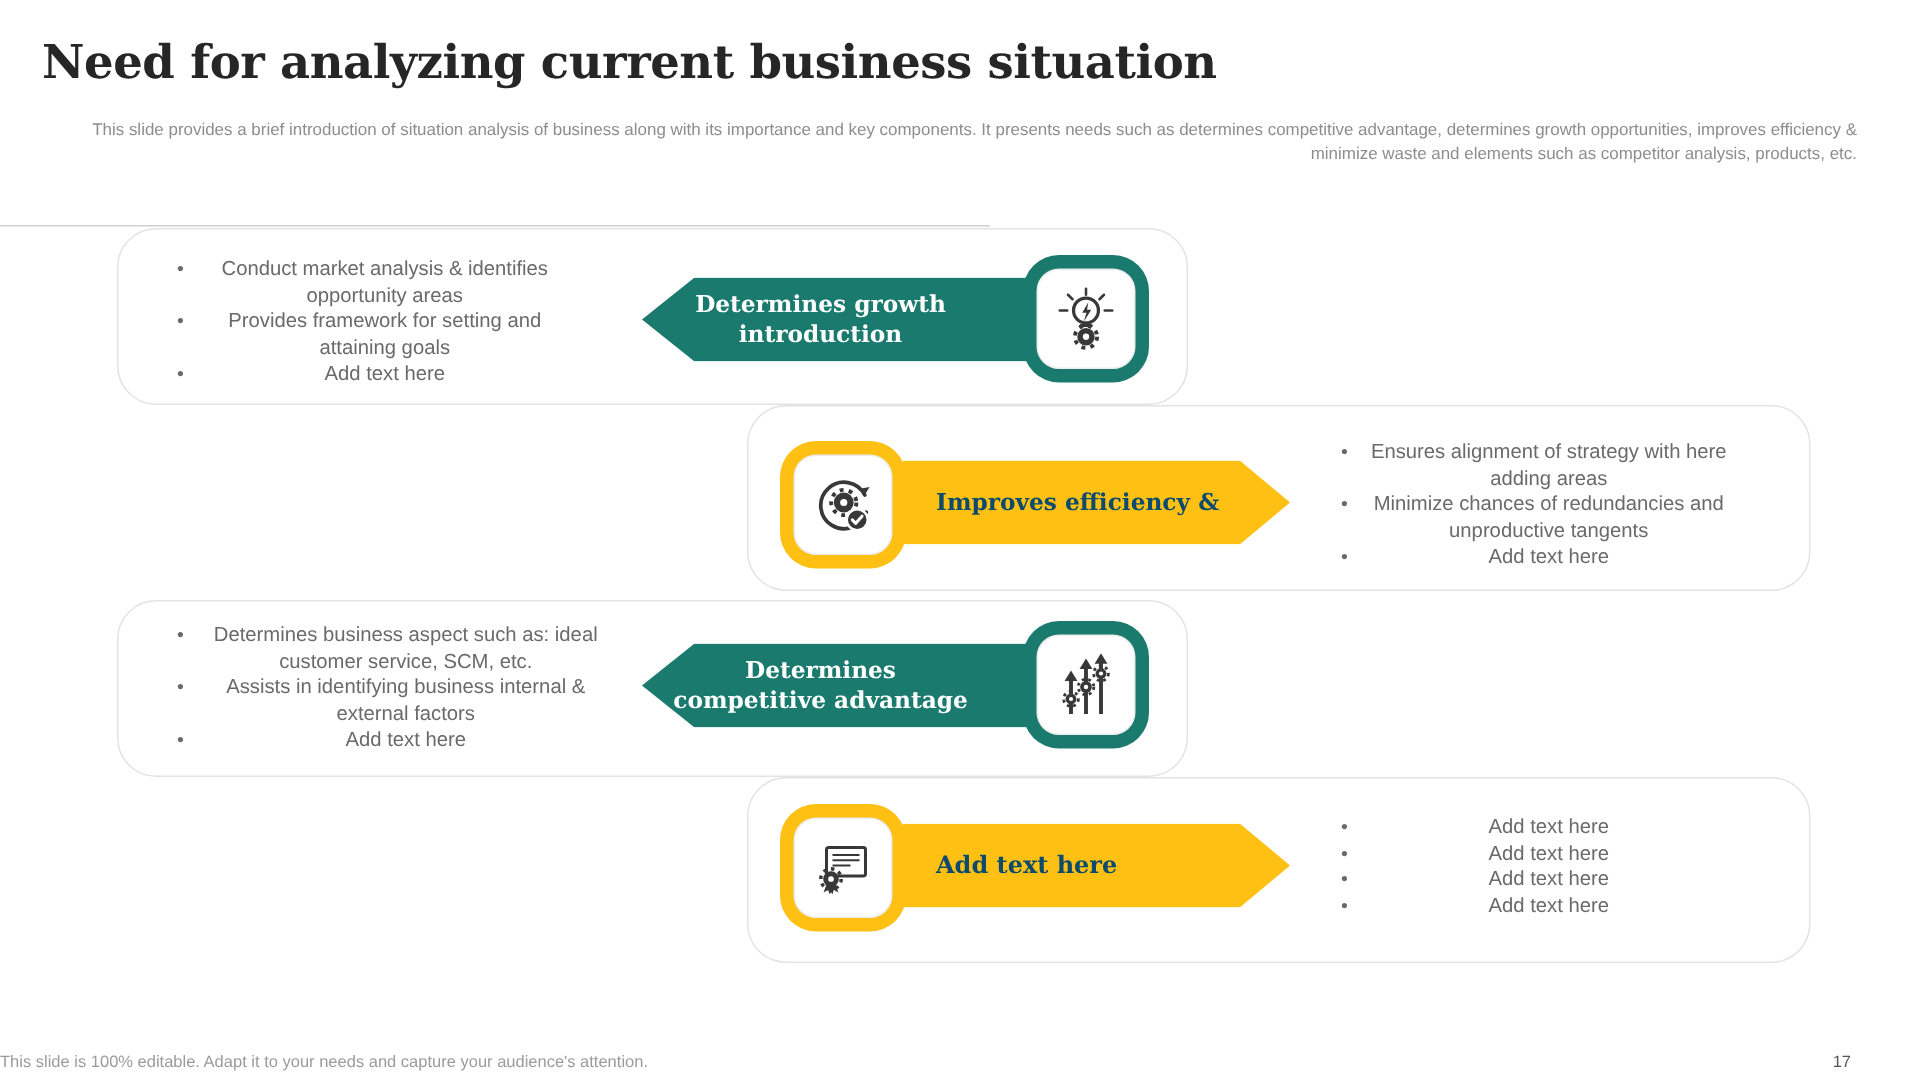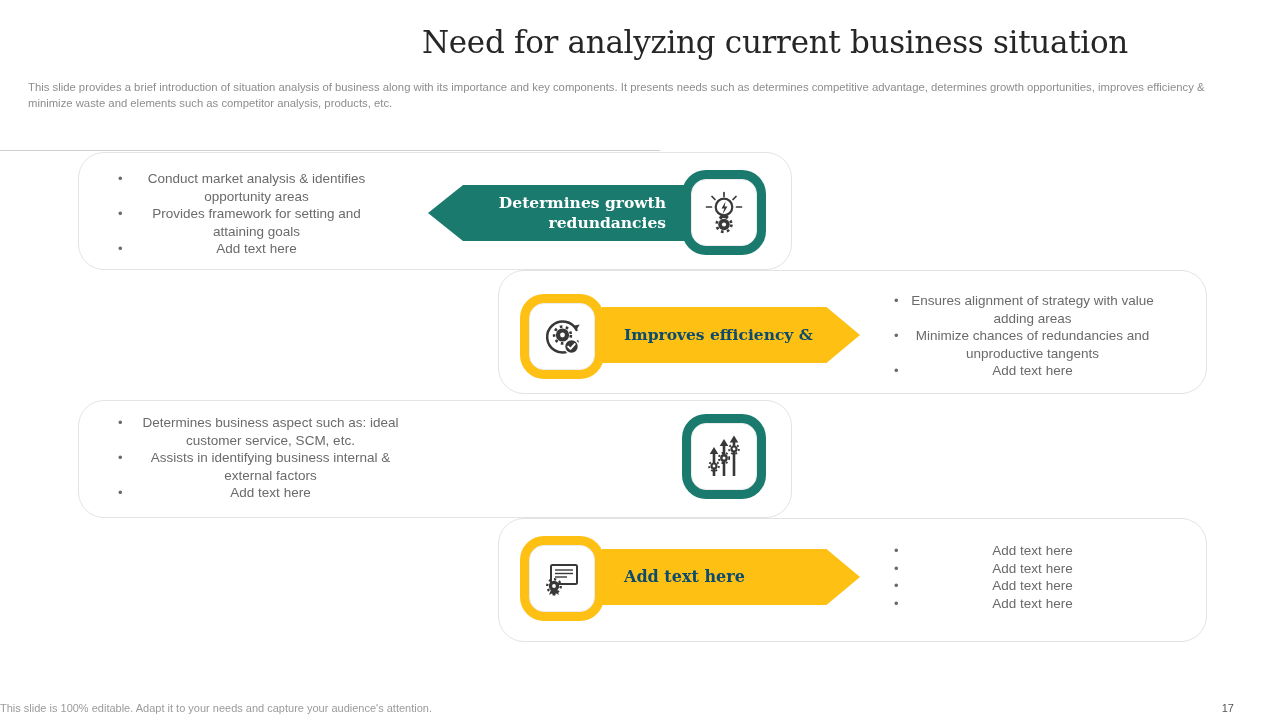--- a/index.html
+++ b/index.html
@@ -3,27 +3,26 @@
 <meta charset="utf-8">
 <style>
   html,body{margin:0;padding:0;background:#fff;}
   .slide{
     position:relative;width:1280px;height:720px;background:#ffffff;overflow:hidden;
     font-family:"Liberation Sans",sans-serif;
   }
   
   .title{
     position:absolute;left:28px;top:24px;width:1100px;
-    font-family:"DejaVu Serif",serif;font-size:31px;font-weight:400;color:#262626;
+    font-family:"DejaVu Serif",serif;font-size:31px;font-weight:700;color:#262626;
     letter-spacing:-0.3px;
-    text-align:right;
   }
   .subtitle{
     position:absolute;left:28px;top:80px;width:1210px;
-    font-size:11.3px;line-height:1.38;color:#8d8d8d;
+    font-size:11.3px;line-height:1.38;color:#8d8d8d;text-align:right;
   }
   
   .deco-line{
     position:absolute;left:0;top:150px;width:660px;height:0;
     border-top:1.5px solid #cfcfcf;z-index:0;
   }
   
   .card{
     position:absolute;background:#ffffff;border:1px solid #e3e3e3;border-radius:26px;z-index:1;
   }
@@ -42,21 +41,21 @@
   .bul-r1{left:116px;top:170px;width:262px;}
   .bul-r2{left:892px;top:292px;width:262px;}
   .bul-r3{left:116px;top:414px;width:290px;}
   .bul-r4{left:892px;top:542px;width:262px;}
   
   .arrow{
     position:absolute;height:56px;z-index:2;display:flex;flex-direction:column;justify-content:center;
     font-family:"DejaVu Serif",serif;font-weight:bold;font-size:15.5px;line-height:20px;
   }
   .arrow-left{
-    background:var(--teal);color:#ffffff;text-align:right;
+    background:var(--teal);color:#ffffff;text-align:center;
     clip-path:polygon(0 50%,12% 0,100% 0,100% 100%,12% 100%);
   }
   .arrow-right{
     background:var(--yellow);color:#0c4a6e;text-align:left;
     clip-path:polygon(0 0,87% 0,100% 50%,87% 100%,0 100%);
   }
   .arr-r1{left:428px;top:185px;width:292px;padding-right:54px;box-sizing:border-box;}
   .arr-r2{left:602px;top:307px;width:258px;padding-left:22px;box-sizing:border-box;}
   .arr-r3{left:428px;top:429px;width:292px;padding-right:54px;box-sizing:border-box;}
   .arr-r4{left:602px;top:549px;width:258px;padding-left:22px;box-sizing:border-box;font-size:16px;}
@@ -99,21 +98,21 @@
   <div class="card card-r3"></div>
   <div class="card card-r4"></div>
 
   <ul class="bullets bul-r1">
     <li>Conduct market analysis &amp; identifies opportunity areas</li>
     <li>Provides framework for setting and attaining goals</li>
     <li>Add text here</li>
   </ul>
   <div class="arrow arrow-left arr-r1">
     <div>Determines growth</div>
-    <div>redundancies</div>
+    <div>introduction</div>
   </div>
   <div class="icon-box icon-teal ico-r1">
     <div class="inner">
       <svg width="44" height="44" viewBox="0 0 44 44">
         <g fill="none" stroke="#383838" stroke-width="1.7" stroke-linecap="round">
           <line x1="22" y1="5.5" x2="22" y2="1.5"></line>
           <line x1="13" y1="8.5" x2="10" y2="5.5"></line>
           <line x1="31" y1="8.5" x2="34" y2="5.5"></line>
           <line x1="9.5" y1="16" x2="4.5" y2="16"></line>
           <line x1="34.5" y1="16" x2="39.5" y2="16"></line>
@@ -138,30 +137,34 @@
         <circle cx="22.5" cy="20" r="2.4" fill="#ffffff"></circle>
         <circle cx="31.5" cy="31.5" r="7" fill="#383838" stroke="#ffffff" stroke-width="1.6"></circle>
         <path d="M28.2 31.6 l2.3 2.3 4.2 -4.8" stroke="#ffffff" stroke-width="2" fill="none" stroke-linecap="round" stroke-linejoin="round"></path>
       </svg>
     </div>
   </div>
   <div class="arrow arrow-right arr-r2">
     <div>Improves efficiency &amp;</div>
   </div>
   <ul class="bullets bul-r2">
-    <li>Ensures alignment of strategy with value adding areas</li>
+    <li>Ensures alignment of strategy with here adding areas</li>
     <li>Minimize chances of redundancies and unproductive tangents</li>
     <li>Add text here</li>
   </ul>
 
   <ul class="bullets bul-r3">
     <li>Determines business aspect such as: ideal customer service, SCM, etc.</li>
     <li>Assists in identifying business internal &amp; external factors</li>
     <li>Add text here</li>
   </ul>
+  <div class="arrow arrow-left arr-r3">
+    <div>Determines</div>
+    <div>competitive advantage</div>
+  </div>
   <div class="icon-box icon-teal ico-r3">
     <div class="inner">
       <svg width="44" height="44" viewBox="0 0 44 44">
         <g stroke="#383838" stroke-width="2.6">
           <line x1="12" y1="41" x2="12" y2="19"></line>
           <line x1="22" y1="41" x2="22" y2="11"></line>
           <line x1="32" y1="41" x2="32" y2="7"></line>
         </g>
         <path d="M12 12 l-4.3 7 h8.6 z" fill="#383838"></path>
         <path d="M22 4 l-4.3 7 h8.6 z" fill="#383838"></path>

